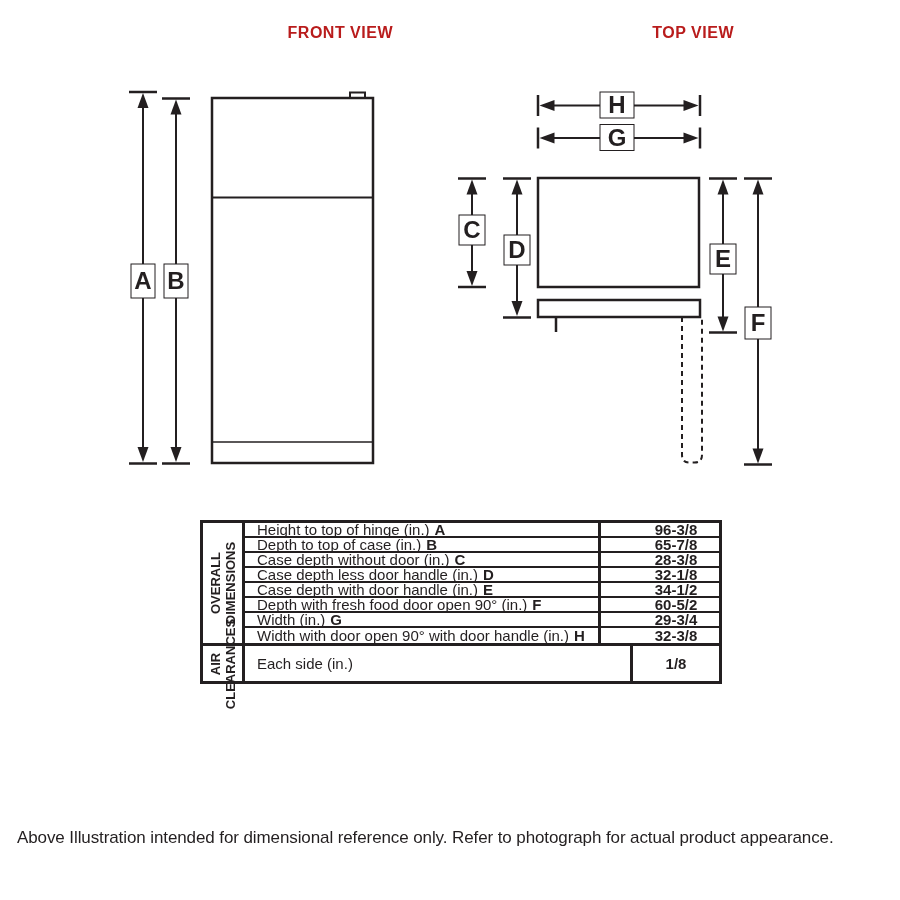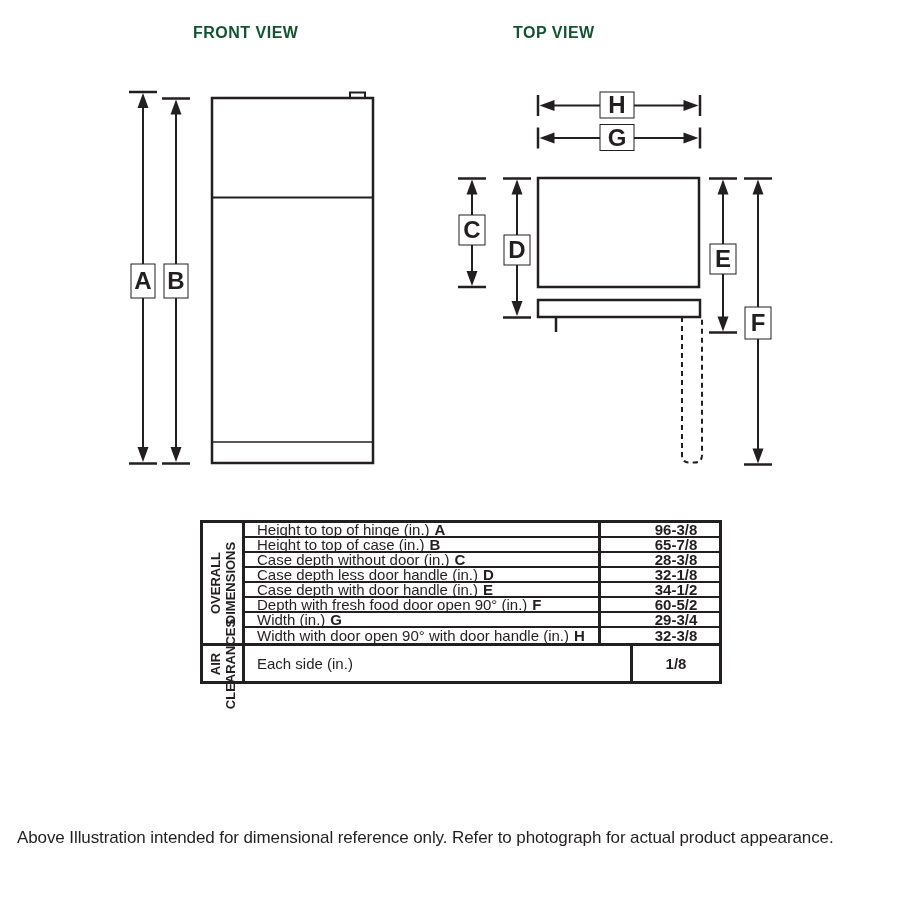--- a/index.html
+++ b/index.html
@@ -9,28 +9,28 @@
     height: 900px;
     background: #ffffff;
     font-family: "Liberation Sans", sans-serif;
     color: #231f20;
     overflow: hidden;
   }
   .view-title {
     position: absolute;
     top: 24px;
     width: 200px;
-    text-align: left;
+    text-align: right;
     font-weight: bold;
     font-size: 16px;
     letter-spacing: 0.5px;
-    color: #14532d;
+    color: #b91c1c;
   }
   .view-title.front { left: 193px; }
-  .view-title.top   { left: 513px; }
+  .view-title.top   { left: 534px; }
 
   .diagram-svg { position: absolute; left: 0; top: 0; }
   .diagram-svg line, .diagram-svg rect, .diagram-svg path { stroke: #231f20; }
   .diagram-svg polygon { fill: #231f20; stroke: none; }
   .diagram-svg text {
     font-family: "Liberation Sans", sans-serif;
     font-weight: bold;
     font-size: 24px;
     fill: #231f20;
   }
@@ -217,21 +217,21 @@
       <div class="rows">
         <div class="row">
           <div class="desc">
               <span>Height to top of hinge (in.)</span>
               <b class="key">A</b>
             </div>
           <div class="val">96-3/8</div>
         </div>
         <div class="row">
           <div class="desc">
-              <span>Height to top of case (in.)</span>
+              <span>Depth to top of case (in.)</span>
               <b class="key">B</b>
             </div>
           <div class="val">65-7/8</div>
         </div>
         <div class="row">
           <div class="desc">
               <span>Case depth without door (in.)</span>
               <b class="key">C</b>
             </div>
           <div class="val">28-3/8</div>

